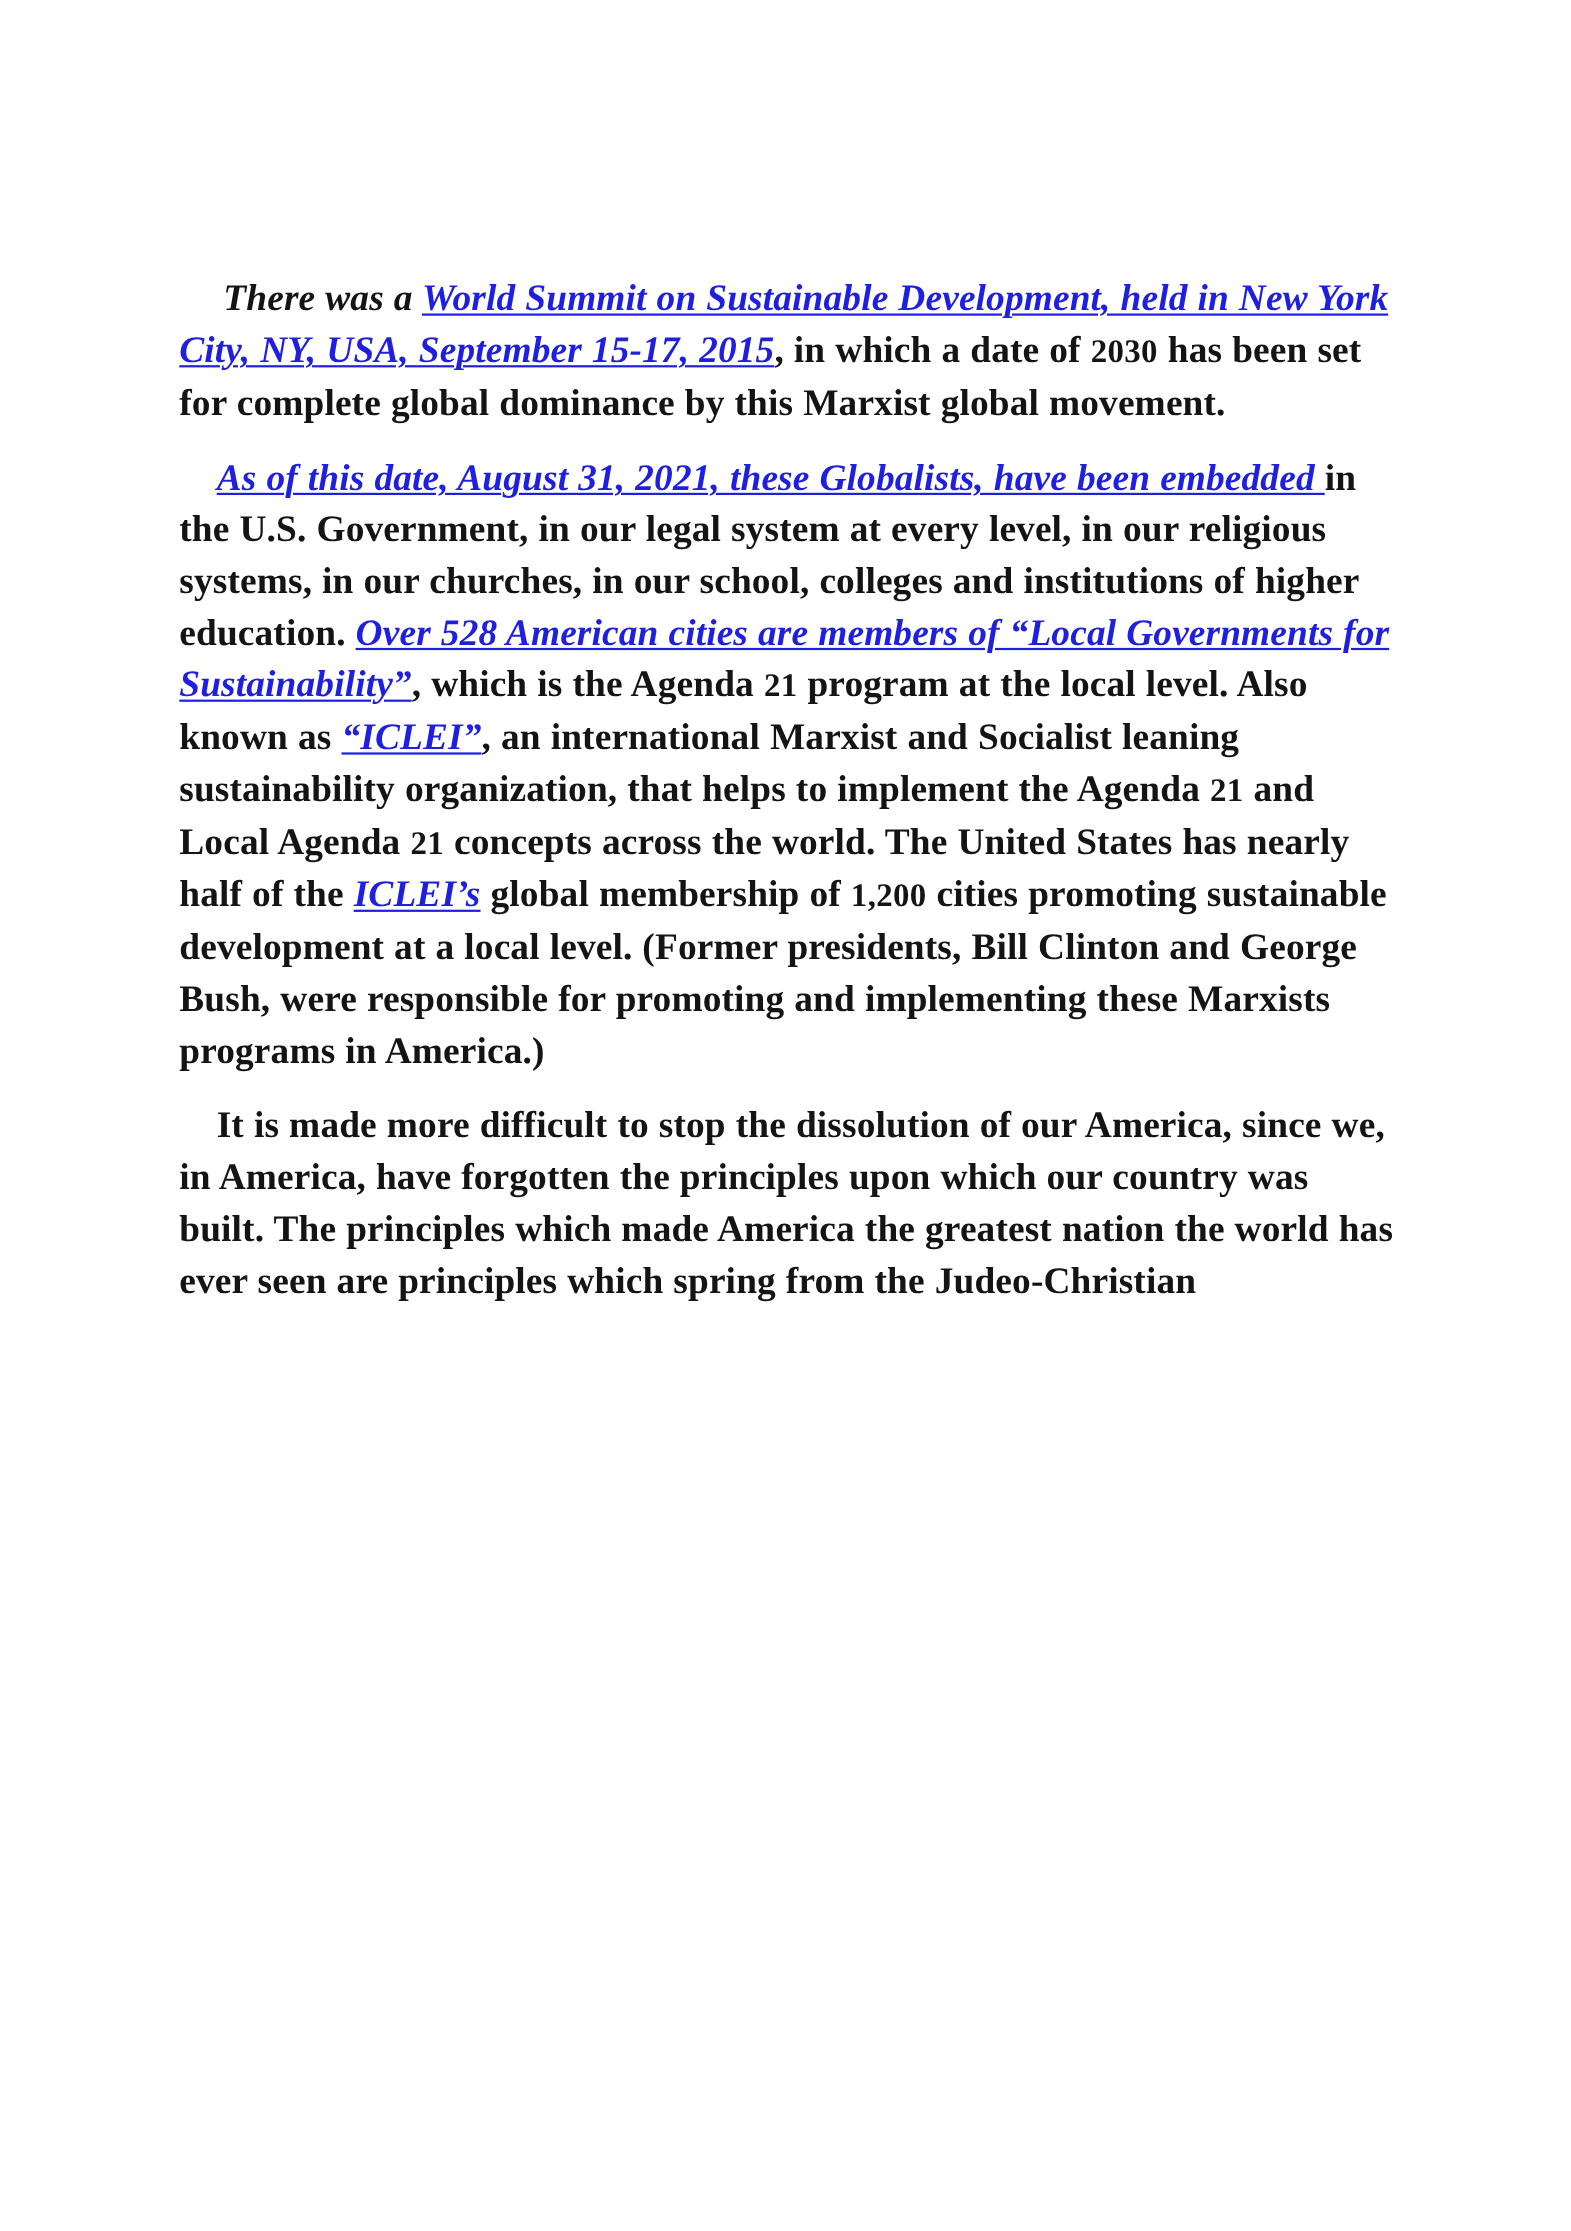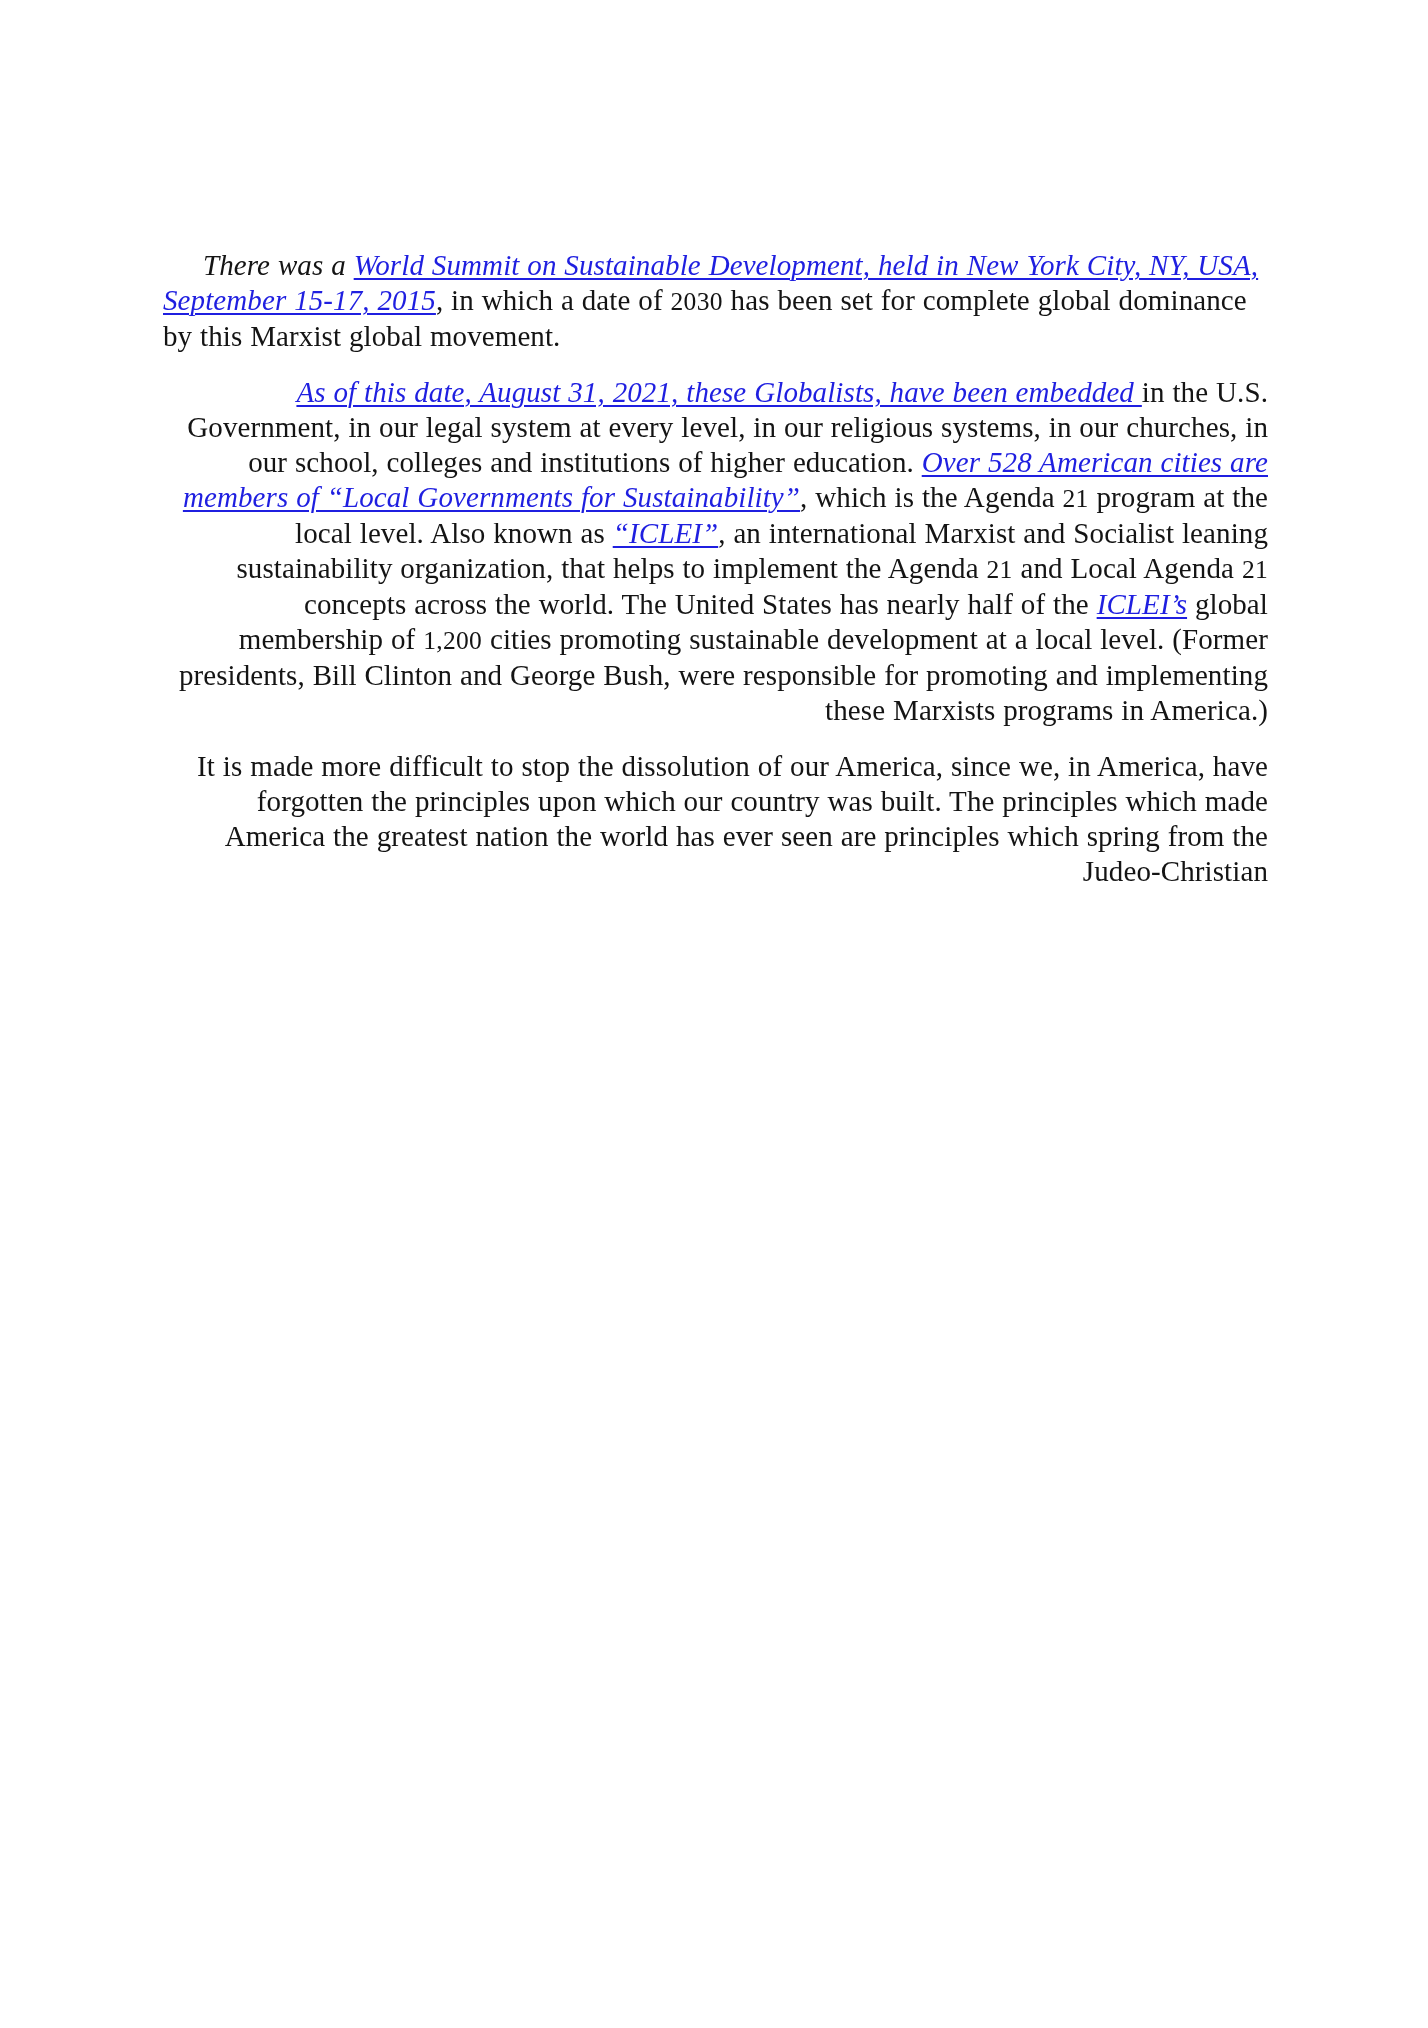--- a/index.html
+++ b/index.html
@@ -18,40 +18,40 @@
   .page {
     position: relative;
     width: 1428px;
     height: 2028px;
     background: #ffffff;
     box-sizing: border-box;
     padding: 248px 160px 0 163px;
   }
 
   .doc-body {
-    font-size: 29px;
-    line-height: 35px;
+    font-size: 34px;
+    line-height: 47px;
     letter-spacing: 0.1px;
     color: #141414;
+    font-weight: bold;
   }
 
   p.para {
     margin: 0 0 0 0;
     text-align: left;
     text-indent: 40px;
     word-spacing: 0.5px;
   }
 
   p.para + p.para {
     margin-top: 21px;
   }
 
   p.para.tight-indent {
     text-indent: 34px;
-    text-align: right;
   }
 
   
   .lnk {
     color: #1f1fe0;
     font-style: italic;
     text-decoration: underline;
     text-decoration-thickness: 1.5px;
     text-underline-offset: 3px;
     cursor: pointer;

